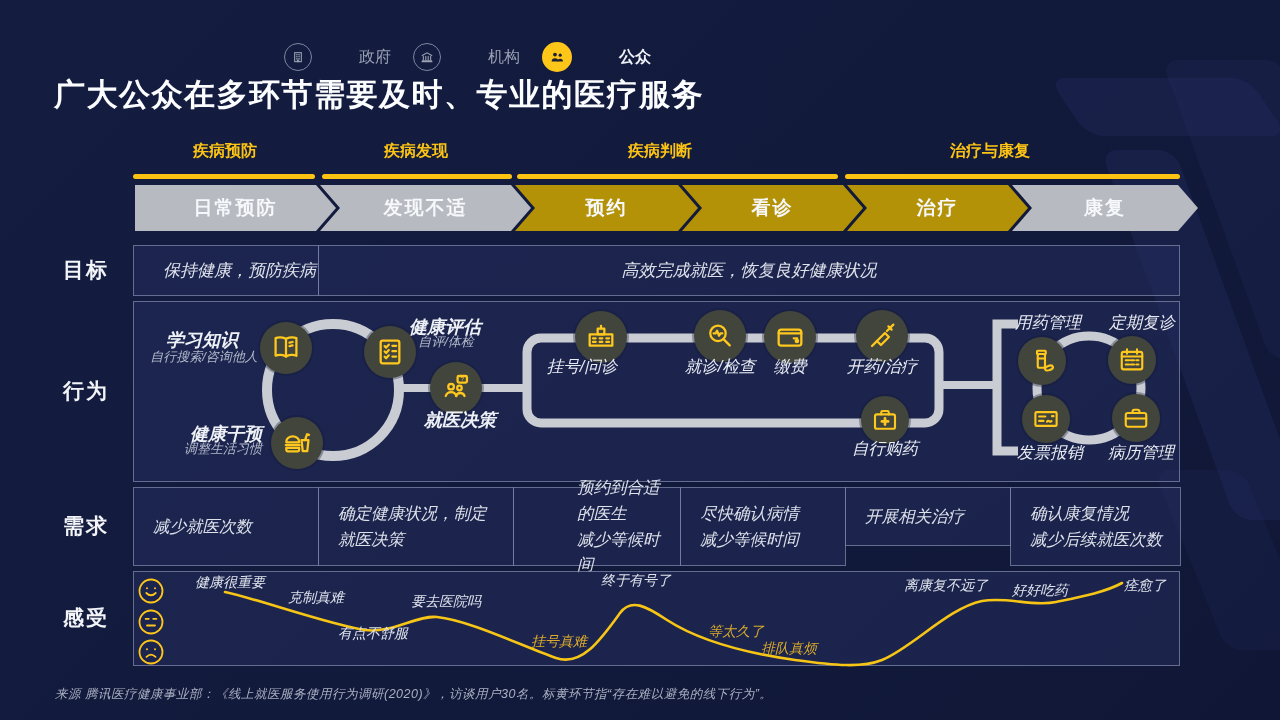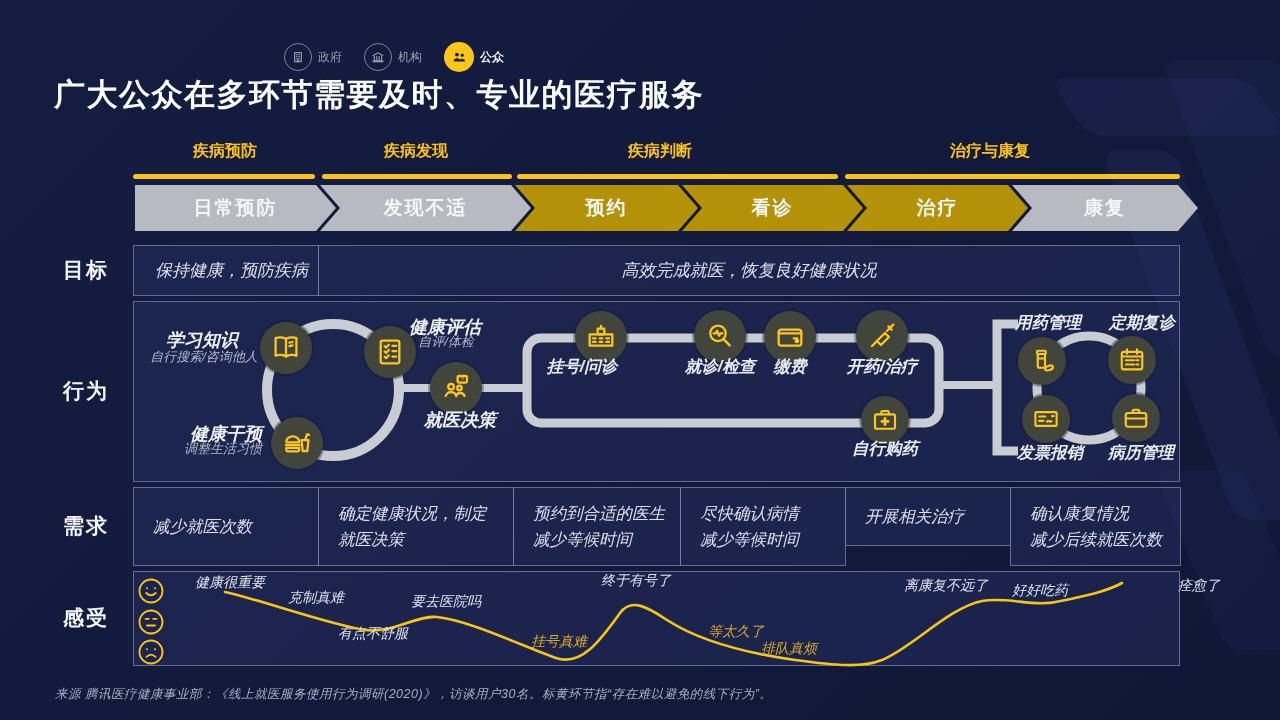--- a/index.html
+++ b/index.html
@@ -10,45 +10,45 @@
   .wm1{left:1068px;top:78px;width:200px;height:58px;transform:skewX(34deg);}
   .wm2{left:1168px;top:150px;width:74px;height:370px;transform:skewX(20deg);}
   .wm3{left:1216px;top:60px;width:120px;height:300px;transform:skewX(20deg);opacity:.2;}
   .wm4{left:1190px;top:470px;width:90px;height:180px;transform:skewX(22deg);opacity:.18;}
 
   .kicker{position:absolute;left:55px;top:42px;font-size:21px;font-weight:bold;color:#ffc61a;letter-spacing:1px;}
   .legend{position:absolute;left:284px;top:42px;display:flex;align-items:center;gap:22px;}
   .legend-item{display:flex;align-items:center;gap:6px;}
   .legend-circle{width:26px;height:26px;border-radius:50%;border:1.5px solid #7d86a0;display:flex;align-items:center;justify-content:center;}
   .legend-circle.active{width:30px;height:30px;border:none;background:#ffc61a;}
-  .legend-label{font-size:12px;color:#99a0b4;}
+  .legend-label{font-size:16px;color:#99a0b4;margin-left:41px;}
   .legend-label.active{color:#eef1f7;font-weight:bold;}
   .main-title{position:absolute;left:54px;top:74px;font-size:31px;font-weight:bold;color:#fcfdff;letter-spacing:1.5px;}
 
   .stage-label{position:absolute;top:141px;transform:translateX(-50%);font-size:16px;font-weight:bold;color:#fdc414;white-space:nowrap;}
   .stage-underline{position:absolute;top:174px;height:5px;border-radius:2.5px;background:#fdc312;}
 
   .chev{position:absolute;top:185px;height:46px;display:flex;align-items:center;justify-content:center;
     font-size:19px;font-weight:bold;color:#f6f8fb;letter-spacing:2px;}
   .chev.mid{clip-path:polygon(0 0,calc(100% - 20px) 0,100% 50%,calc(100% - 20px) 100%,0 100%,20px 50%);}
   .chev.first{clip-path:polygon(0 0,calc(100% - 20px) 0,100% 50%,calc(100% - 20px) 100%,0 100%);}
 
   .row-label{position:absolute;transform:translate(-50%,-50%);font-size:21px;font-weight:600;color:#f2f4f8;letter-spacing:2px;}
   .cell{position:absolute;background:rgba(36,46,92,.55);border:1px solid rgba(148,158,190,.6);box-sizing:border-box;}
   .goal-text{font-style:italic;font-size:17px;color:#dde1ea;display:flex;align-items:center;height:100%;}
   .center{justify-content:center;text-align:center;}
-  .pad{padding-left:21px;}
+  .pad{padding-left:29px;}
   .needs-text{font-style:italic;font-size:16.5px;color:#dde1ea;line-height:1.55;display:flex;flex-direction:column;justify-content:center;height:100%;padding:0 10px 0 19px;}
 
   .tracks{position:absolute;left:0;top:0;pointer-events:none;}
   .bnode{position:absolute;border-radius:50%;background:#42453c;display:flex;align-items:center;justify-content:center;box-shadow:0 0 0 2px rgba(20,26,56,.35);}
   .blabel{position:absolute;transform:translate(-50%,-50%);white-space:nowrap;font-style:italic;}
   .blabel.main{font-size:18px;font-weight:600;color:#eef1f6;}
   .blabel.sub{font-size:13px;color:#b3bacb;}
-  .blabel.node{font-size:16.5px;font-weight:700;color:#e9ecf3;}
+  .blabel.node{font-size:16.5px;font-weight:400;color:#e9ecf3;}
 
   .emoji{position:absolute;}
   .feel-label{position:absolute;transform:translate(-50%,-50%);white-space:nowrap;font-style:italic;font-size:14px;}
   .feel-label.white{color:#dfe3ec;}
   .feel-label.yellow{color:#dcab2b;}
 
   .source{position:absolute;left:55px;top:686px;font-size:12.5px;font-style:italic;color:#a9b0c2;letter-spacing:.5px;}
 </style>
 </head>
 <body>
@@ -289,21 +289,21 @@
         <div class="needs-text">
           <span>减少就医次数</span>
         </div>
       </div>
       <div class="cell" style="left:318px;top:487px;width:196px;height:79px;">
         <div class="needs-text">
           <span>确定健康状况，制定</span>
           <span>就医决策</span>
         </div>
       </div>
-      <div class="cell" style="left:513px;top:487px;width:168px;height:79px;">
+      <div class="cell" style="left:513px;top:487px;width:168px;height:79px;padding-left:44px;">
         <div class="needs-text">
           <span>预约到合适的医生</span>
           <span>减少等候时间</span>
         </div>
       </div>
       <div class="cell" style="left:680px;top:487px;width:166px;height:79px;">
         <div class="needs-text">
           <span>尽快确认病情</span>
           <span>减少等候时间</span>
         </div>
@@ -346,17 +346,17 @@
       <div class="feel-label white" style="left:230px;top:583px;">健康很重要</div>
       <div class="feel-label white" style="left:316px;top:598px;">克制真难</div>
       <div class="feel-label white" style="left:373px;top:634px;">有点不舒服</div>
       <div class="feel-label white" style="left:446px;top:602px;">要去医院吗</div>
       <div class="feel-label yellow" style="left:559px;top:642px;">挂号真难</div>
       <div class="feel-label white" style="left:636px;top:581px;">终于有号了</div>
       <div class="feel-label yellow" style="left:736px;top:632px;">等太久了</div>
       <div class="feel-label yellow" style="left:789px;top:649px;">排队真烦</div>
       <div class="feel-label white" style="left:946px;top:586px;">离康复不远了</div>
       <div class="feel-label white" style="left:1040px;top:591px;">好好吃药</div>
-      <div class="feel-label white" style="left:1199px;top:586px;font-style:italic;">痊愈了</div>
+      <div class="feel-label white" style="left:1145px;top:586px;font-style:italic;">痊愈了</div>
     </div>
 
   <div class="source">来源 腾讯医疗健康事业部：《线上就医服务使用行为调研(2020)》，访谈用户30名。标黄环节指“存在难以避免的线下行为”。</div>
 </div>
 
 </body></html>

